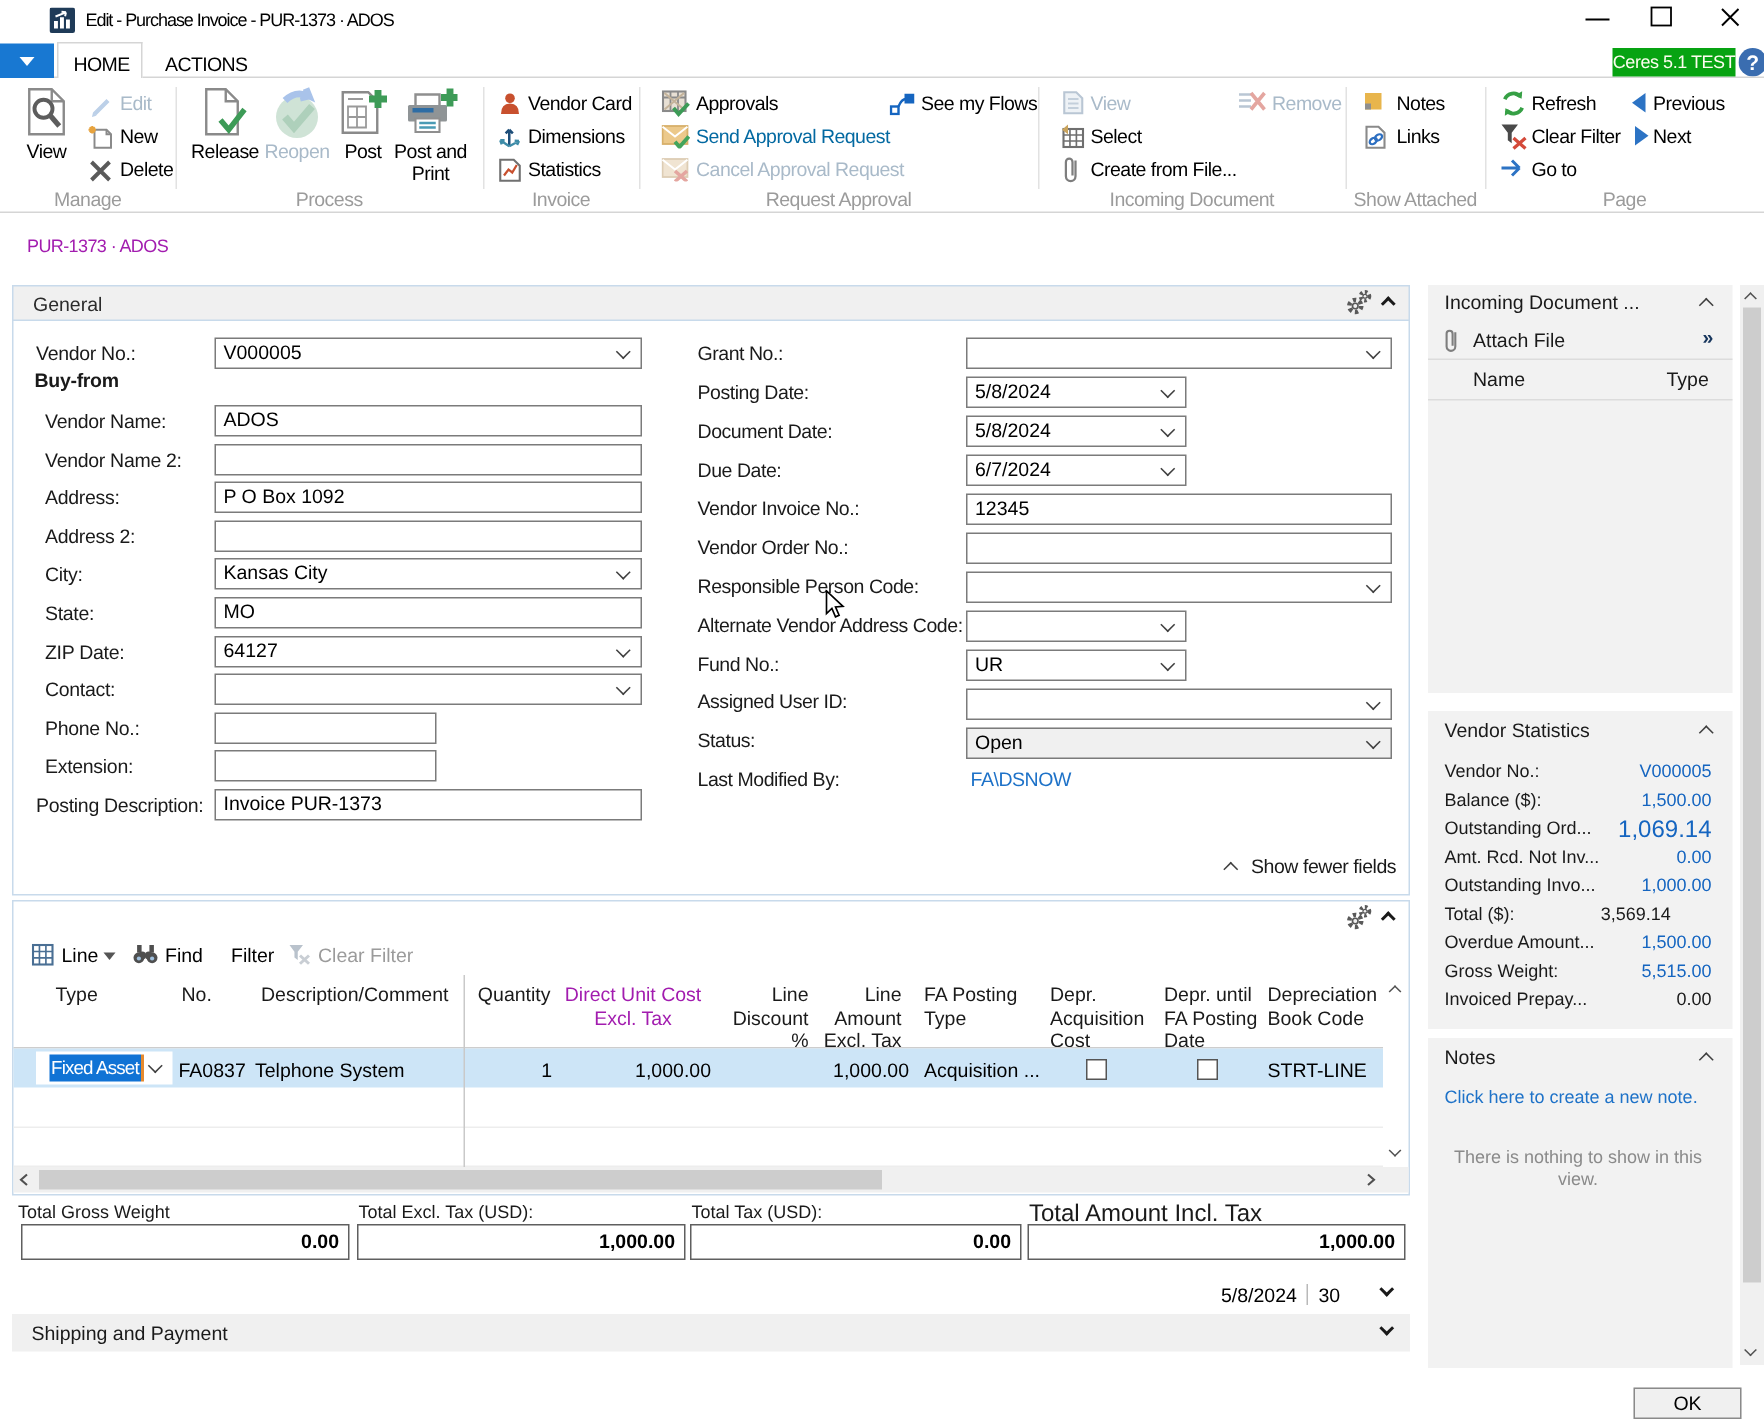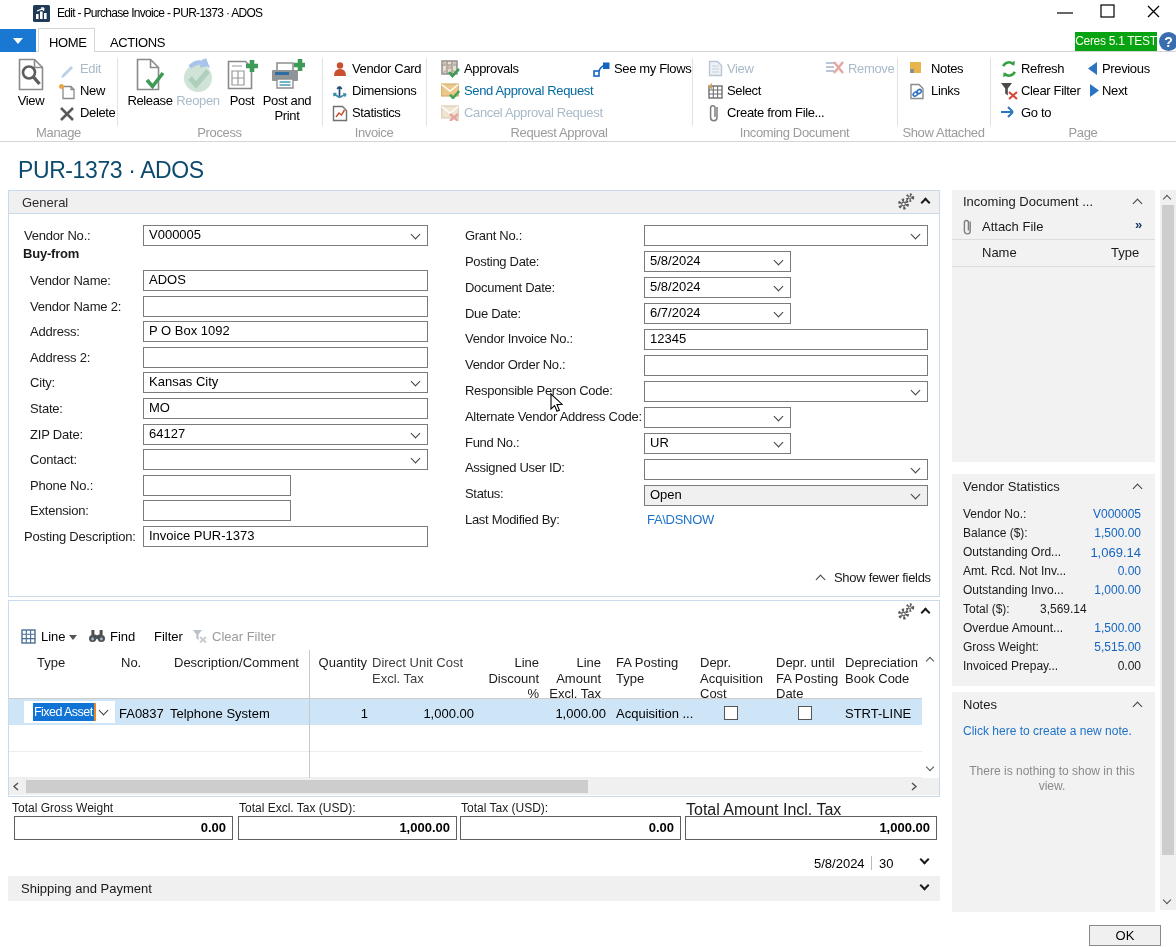--- a/index.html
+++ b/index.html
@@ -212,21 +212,21 @@
 <svg class="ab" style="left:1087px;top:31px" width="14" height="15">
         <path d="M3 1 L12 7.5 L3 14 Z" fill="#2c73c4"></path>
       </svg>
 <div class="ab" style="left:1102px;top:31px;font-size:14px;color:#000">Next</div>
 <svg class="ab" style="left:1000px;top:54px" width="17" height="12" viewBox="0 0 17 12">
         <path d="M1 6 h12 M13 6 l-5 -5 M13 6 l-5 5" fill="none" stroke="#2c73c4" stroke-width="2"></path>
       </svg>
 <div class="ab" style="left:1021px;top:53px;font-size:14px;color:#000">Go to</div>
 </div>
 
-<div class="ab" style="left:18px;top:157px;font-size:23px;letter-spacing:-0.4px;color:#0c4a6e">PUR-1373 · ADOS</div>
+<div class="ab" style="left:18px;top:157px;font-size:12px;letter-spacing:-0.4px;color:#a21caf">PUR-1373 · ADOS</div>
 
 <div class="ab" style="left:8px;top:190px;width:932px;height:407px;border:1px solid #c8daeb;background:#fff"></div>
 <div class="sechead" style="top:190px">General</div>
 <div id="general">
 
 <svg class="ab" style="left:896px;top:193px" width="19" height="18" viewBox="0 0 19 18">
         <circle cx="7.5" cy="11" r="4" fill="none" stroke="#5a5a5a" stroke-width="3" stroke-dasharray="2.2 2"></circle>
         <circle cx="7.5" cy="11" r="2.4" fill="#5a5a5a"></circle>
         <circle cx="7.5" cy="11" r="1.3" fill="#f0f0f0"></circle>
         <circle cx="14" cy="4.5" r="2.9" fill="none" stroke="#5a5a5a" stroke-width="2.6" stroke-dasharray="1.7 1.6"></circle>
@@ -338,21 +338,21 @@
 <svg class="ab" style="left:192px;top:629px" width="16" height="15" viewBox="0 0 16 15">
         <path d="M1 1 h9 l-3.5 4.5 v5.5 l-2.2 -1.6 v-3.9 z" fill="#b9c2cc"></path>
         <path d="M8 8 l6 5.5 M14 8 l-6 5.5" stroke="#c9ced4" stroke-width="2"></path>
       </svg>
 <div class="ab" style="left:212px;top:629px;font-size:13px;color:#9b9b9b">Clear Filter</div>
 
 <div class="ab" style="left:37px;top:655px;font-size:13px;color:#1a1a1a">Type</div>
 <div class="ab" style="left:121px;top:655px;font-size:13px;color:#1a1a1a">No.</div>
 <div class="ab" style="left:174px;top:655px;font-size:13px;color:#1a1a1a">Description/Comment</div>
 <div class="ab" style="left:267px;top:655px;width:100px;text-align:right;font-size:13px;color:#1a1a1a">Quantity</div>
-<div class="ab" style="left:372px;top:655px;width:100px;text-align:left;font-size:13px;color:#404040;line-height:15.5px">Direct Unit Cost<br>Excl. Tax</div>
+<div class="ab" style="left:372px;top:655px;width:100px;text-align:center;font-size:13px;color:#a21caf;line-height:15.5px">Direct Unit Cost<br>Excl. Tax</div>
 <div class="ab" style="left:439px;top:655px;width:100px;text-align:right;font-size:13px;color:#1a1a1a;line-height:15.5px">Line<br>Discount<br>%</div>
 <div class="ab" style="left:501px;top:655px;width:100px;text-align:right;font-size:13px;color:#1a1a1a;line-height:15.5px">Line<br>Amount<br>Excl. Tax</div>
 <div class="ab" style="left:616px;top:655px;font-size:13px;color:#1a1a1a;line-height:15.5px">FA Posting<br>Type</div>
 <div class="ab" style="left:700px;top:655px;font-size:13px;color:#1a1a1a;line-height:15.5px">Depr.<br>Acquisition<br>Cost</div>
 <div class="ab" style="left:776px;top:655px;font-size:13px;color:#1a1a1a;line-height:15.5px">Depr. until<br>FA Posting<br>Date</div>
 <div class="ab" style="left:845px;top:655px;font-size:13px;color:#1a1a1a;line-height:15.5px">Depreciation<br>Book Code</div>
 <div class="ab" style="left:9px;top:698px;width:913px;height:1px;background:#cdcdcd"></div>
 
 <div class="ab" style="left:9px;top:699px;width:913px;height:26px;background:#cde5f7"></div>
 <div class="ab" style="left:24px;top:701px;width:91px;height:22px;background:#fff"></div>
@@ -422,27 +422,27 @@
 <div class="ab" style="left:952px;top:266px;width:203px;height:1px;background:#dcdcdc"></div>
 
 <div class="ab" style="left:952px;top:474px;width:203px;height:212px;background:#f2f2f2"></div>
 <div class="ab" style="left:963px;top:479px;font-size:13px;color:#1a1a1a">Vendor Statistics</div>
 <i class="cu" style="left:1134px;top:485px"></i>
 <div class="ab" style="left:963px;top:507px;font-size:12px;color:#1a1a1a">Vendor No.:</div>
       <div class="ab blue" style="left:1040px;top:507px;width:101px;text-align:right;font-size:12px">V000005</div>
 <div class="ab" style="left:963px;top:526px;font-size:12px;color:#1a1a1a">Balance ($):</div>
       <div class="ab blue" style="left:1040px;top:526px;width:101px;text-align:right;font-size:12px">1,500.00</div>
 <div class="ab" style="left:963px;top:545px;font-size:12px;color:#1a1a1a">Outstanding Ord...</div>
-      <div class="ab blue" style="left:1040px;top:545px;width:101px;text-align:right;font-size:13px">1,069.14</div>
+      <div class="ab blue" style="left:1040px;top:545px;width:101px;text-align:right;font-size:16px">1,069.14</div>
 <div class="ab" style="left:963px;top:564px;font-size:12px;color:#1a1a1a">Amt. Rcd. Not Inv...</div>
       <div class="ab blue" style="left:1040px;top:564px;width:101px;text-align:right;font-size:12px">0.00</div>
 <div class="ab" style="left:963px;top:583px;font-size:12px;color:#1a1a1a">Outstanding Invo...</div>
       <div class="ab blue" style="left:1040px;top:583px;width:101px;text-align:right;font-size:12px">1,000.00</div>
 <div class="ab" style="left:963px;top:602px;font-size:12px;color:#1a1a1a">Total ($):</div>
-      <div class="ab" style="left:1040px;top:602px;width:101px;text-align:left;font-size:12px;color:#1a1a1a">3,569.14</div>
+      <div class="ab" style="left:1040px;top:602px;width:101px;text-align:center;font-size:12px;color:#1a1a1a">3,569.14</div>
 <div class="ab" style="left:963px;top:621px;font-size:12px;color:#1a1a1a">Overdue Amount...</div>
       <div class="ab blue" style="left:1040px;top:621px;width:101px;text-align:right;font-size:12px">1,500.00</div>
 <div class="ab" style="left:963px;top:640px;font-size:12px;color:#1a1a1a">Gross Weight:</div>
       <div class="ab blue" style="left:1040px;top:640px;width:101px;text-align:right;font-size:12px">5,515.00</div>
 <div class="ab" style="left:963px;top:659px;font-size:12px;color:#1a1a1a">Invoiced Prepay...</div>
       <div class="ab" style="left:1040px;top:659px;width:101px;text-align:right;font-size:12px;color:#1a1a1a">0.00</div>
 
 <div class="ab" style="left:952px;top:692px;width:203px;height:220px;background:#f2f2f2"></div>
 <div class="ab" style="left:963px;top:697px;font-size:13px;color:#1a1a1a">Notes</div>
 <i class="cu" style="left:1134px;top:703px"></i>

